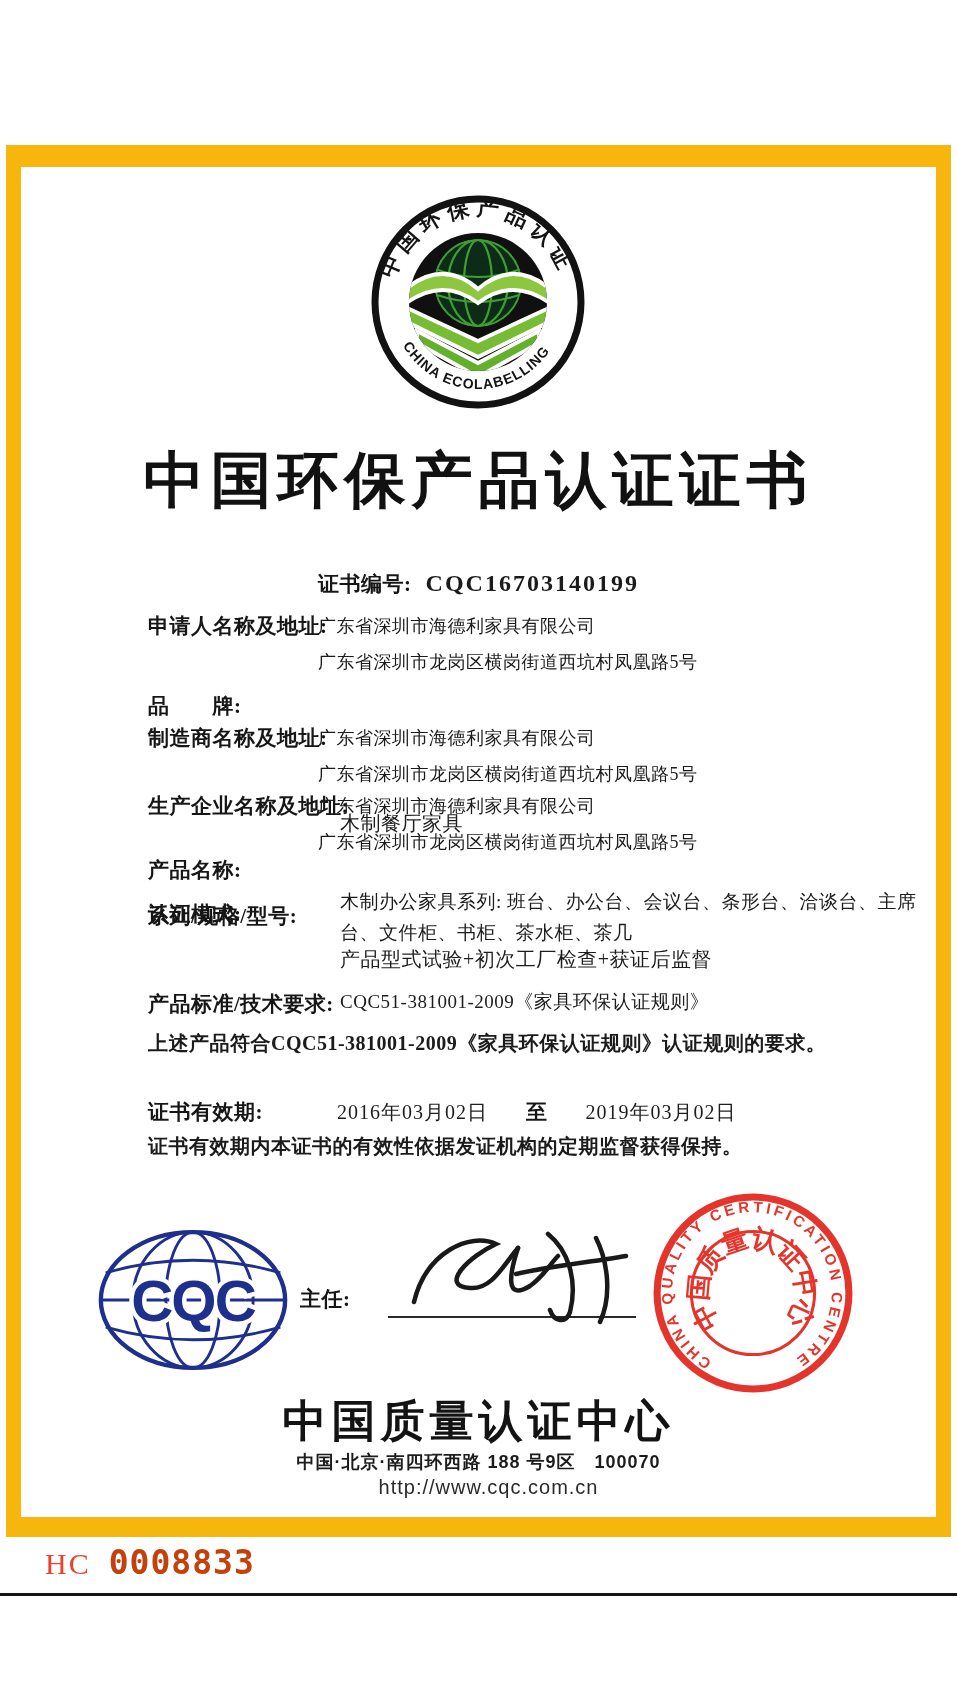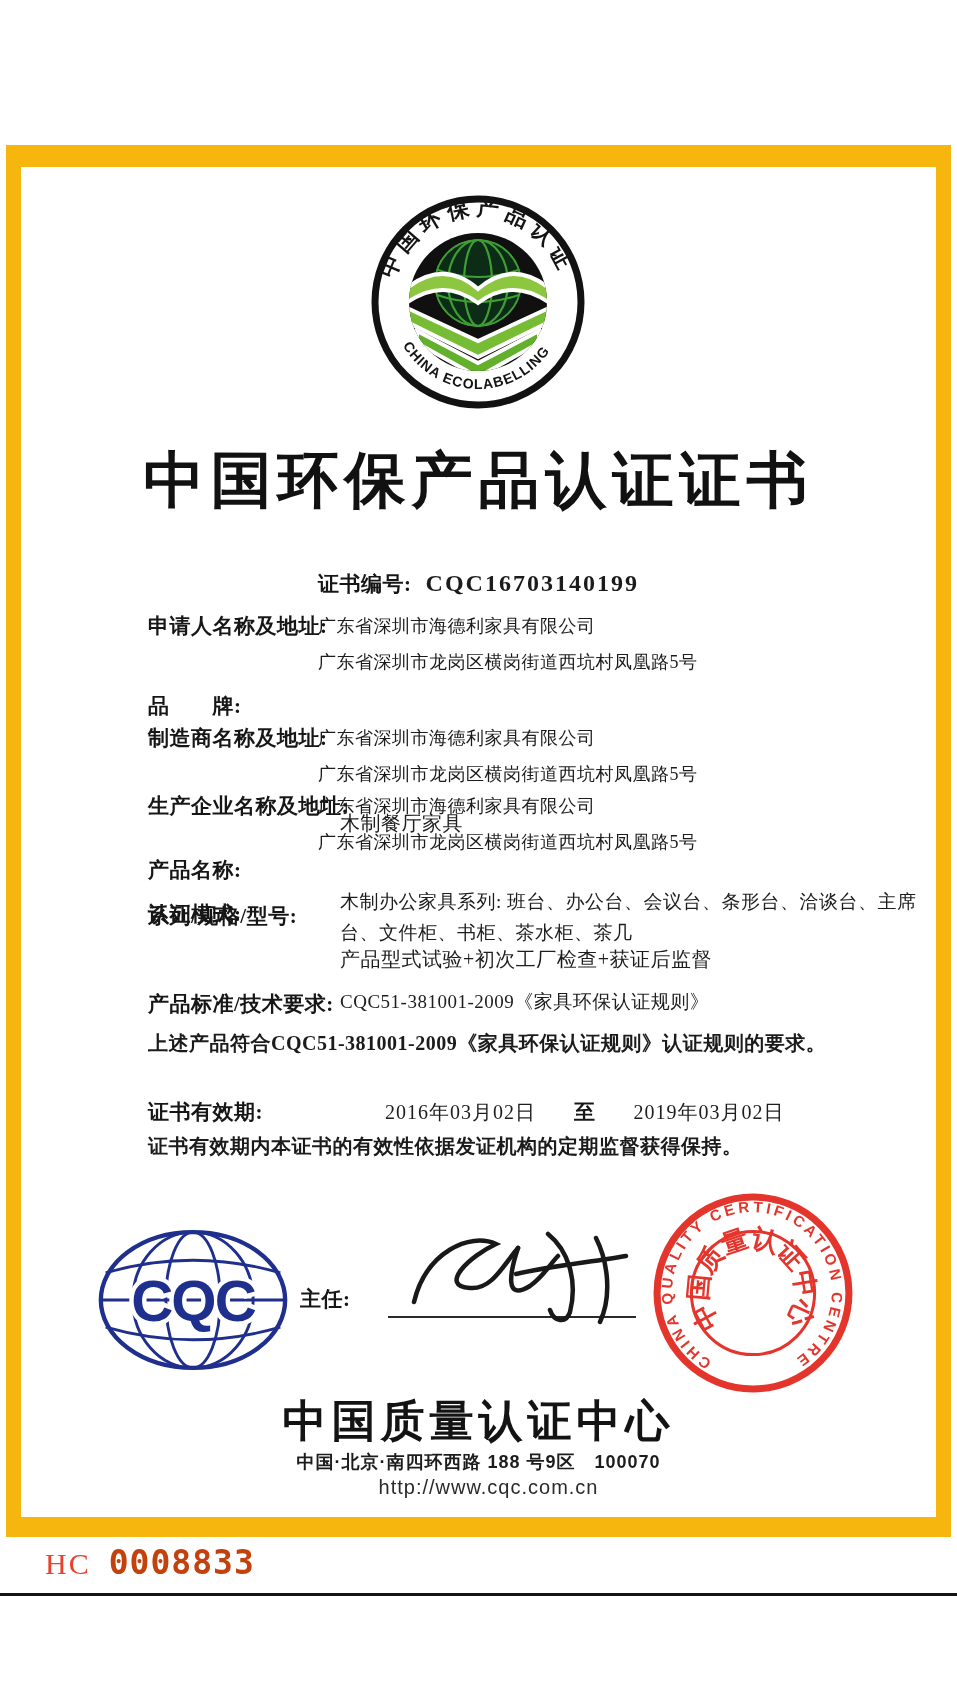--- a/index.html
+++ b/index.html
@@ -108,21 +108,21 @@
   <div class="abs lab" style="left:148px;top:900px;">认证模式:</div>
   <div class="abs val" style="left:340px;top:946px;font-size:20px;">产品型式试验+初次工厂检查+获证后监督</div>
 
   <div class="abs lab" style="left:148px;top:990px;">产品标准/技术要求:</div>
   <div class="abs val" style="left:340px;top:989px;font-size:19px;">CQC51-381001-2009《家具环保认证规则》</div>
 
   <div class="abs para" style="left:148px;top:1027px;width:680px;font-weight:bold;">上述产品符合CQC51-381001-2009《家具环保认证规则》认证规则的要求。</div>
 
   <div class="abs" style="left:148px;top:1098px;">
     <span class="lab">证书有效期:</span>
-    <span class="val" style="margin-left:118px;font-size:20px;letter-spacing:1px;">2016年03月02日</span>
+    <span class="val" style="margin-left:70px;font-size:20px;letter-spacing:1px;">2016年03月02日</span>
     <span class="lab" style="margin-left:34px;">至</span>
     <span class="val" style="margin-left:34px;font-size:20px;letter-spacing:1px;">2019年03月02日</span>
   </div>
   <div class="abs para" style="left:148px;top:1130px;width:700px;font-weight:bold;">证书有效期内本证书的有效性依据发证机构的定期监督获得保持。</div>
 
   <svg class="abs" style="left:96px;top:1226px;" width="194" height="148" viewBox="0 0 200 152">
     <g fill="none" stroke="#1E2F8E" stroke-width="4.5">
       <ellipse cx="100" cy="76" rx="95" ry="70"></ellipse>
       <ellipse cx="100" cy="76" rx="62" ry="70" stroke-width="3"></ellipse>
       <ellipse cx="100" cy="76" rx="28" ry="70" stroke-width="3"></ellipse>

